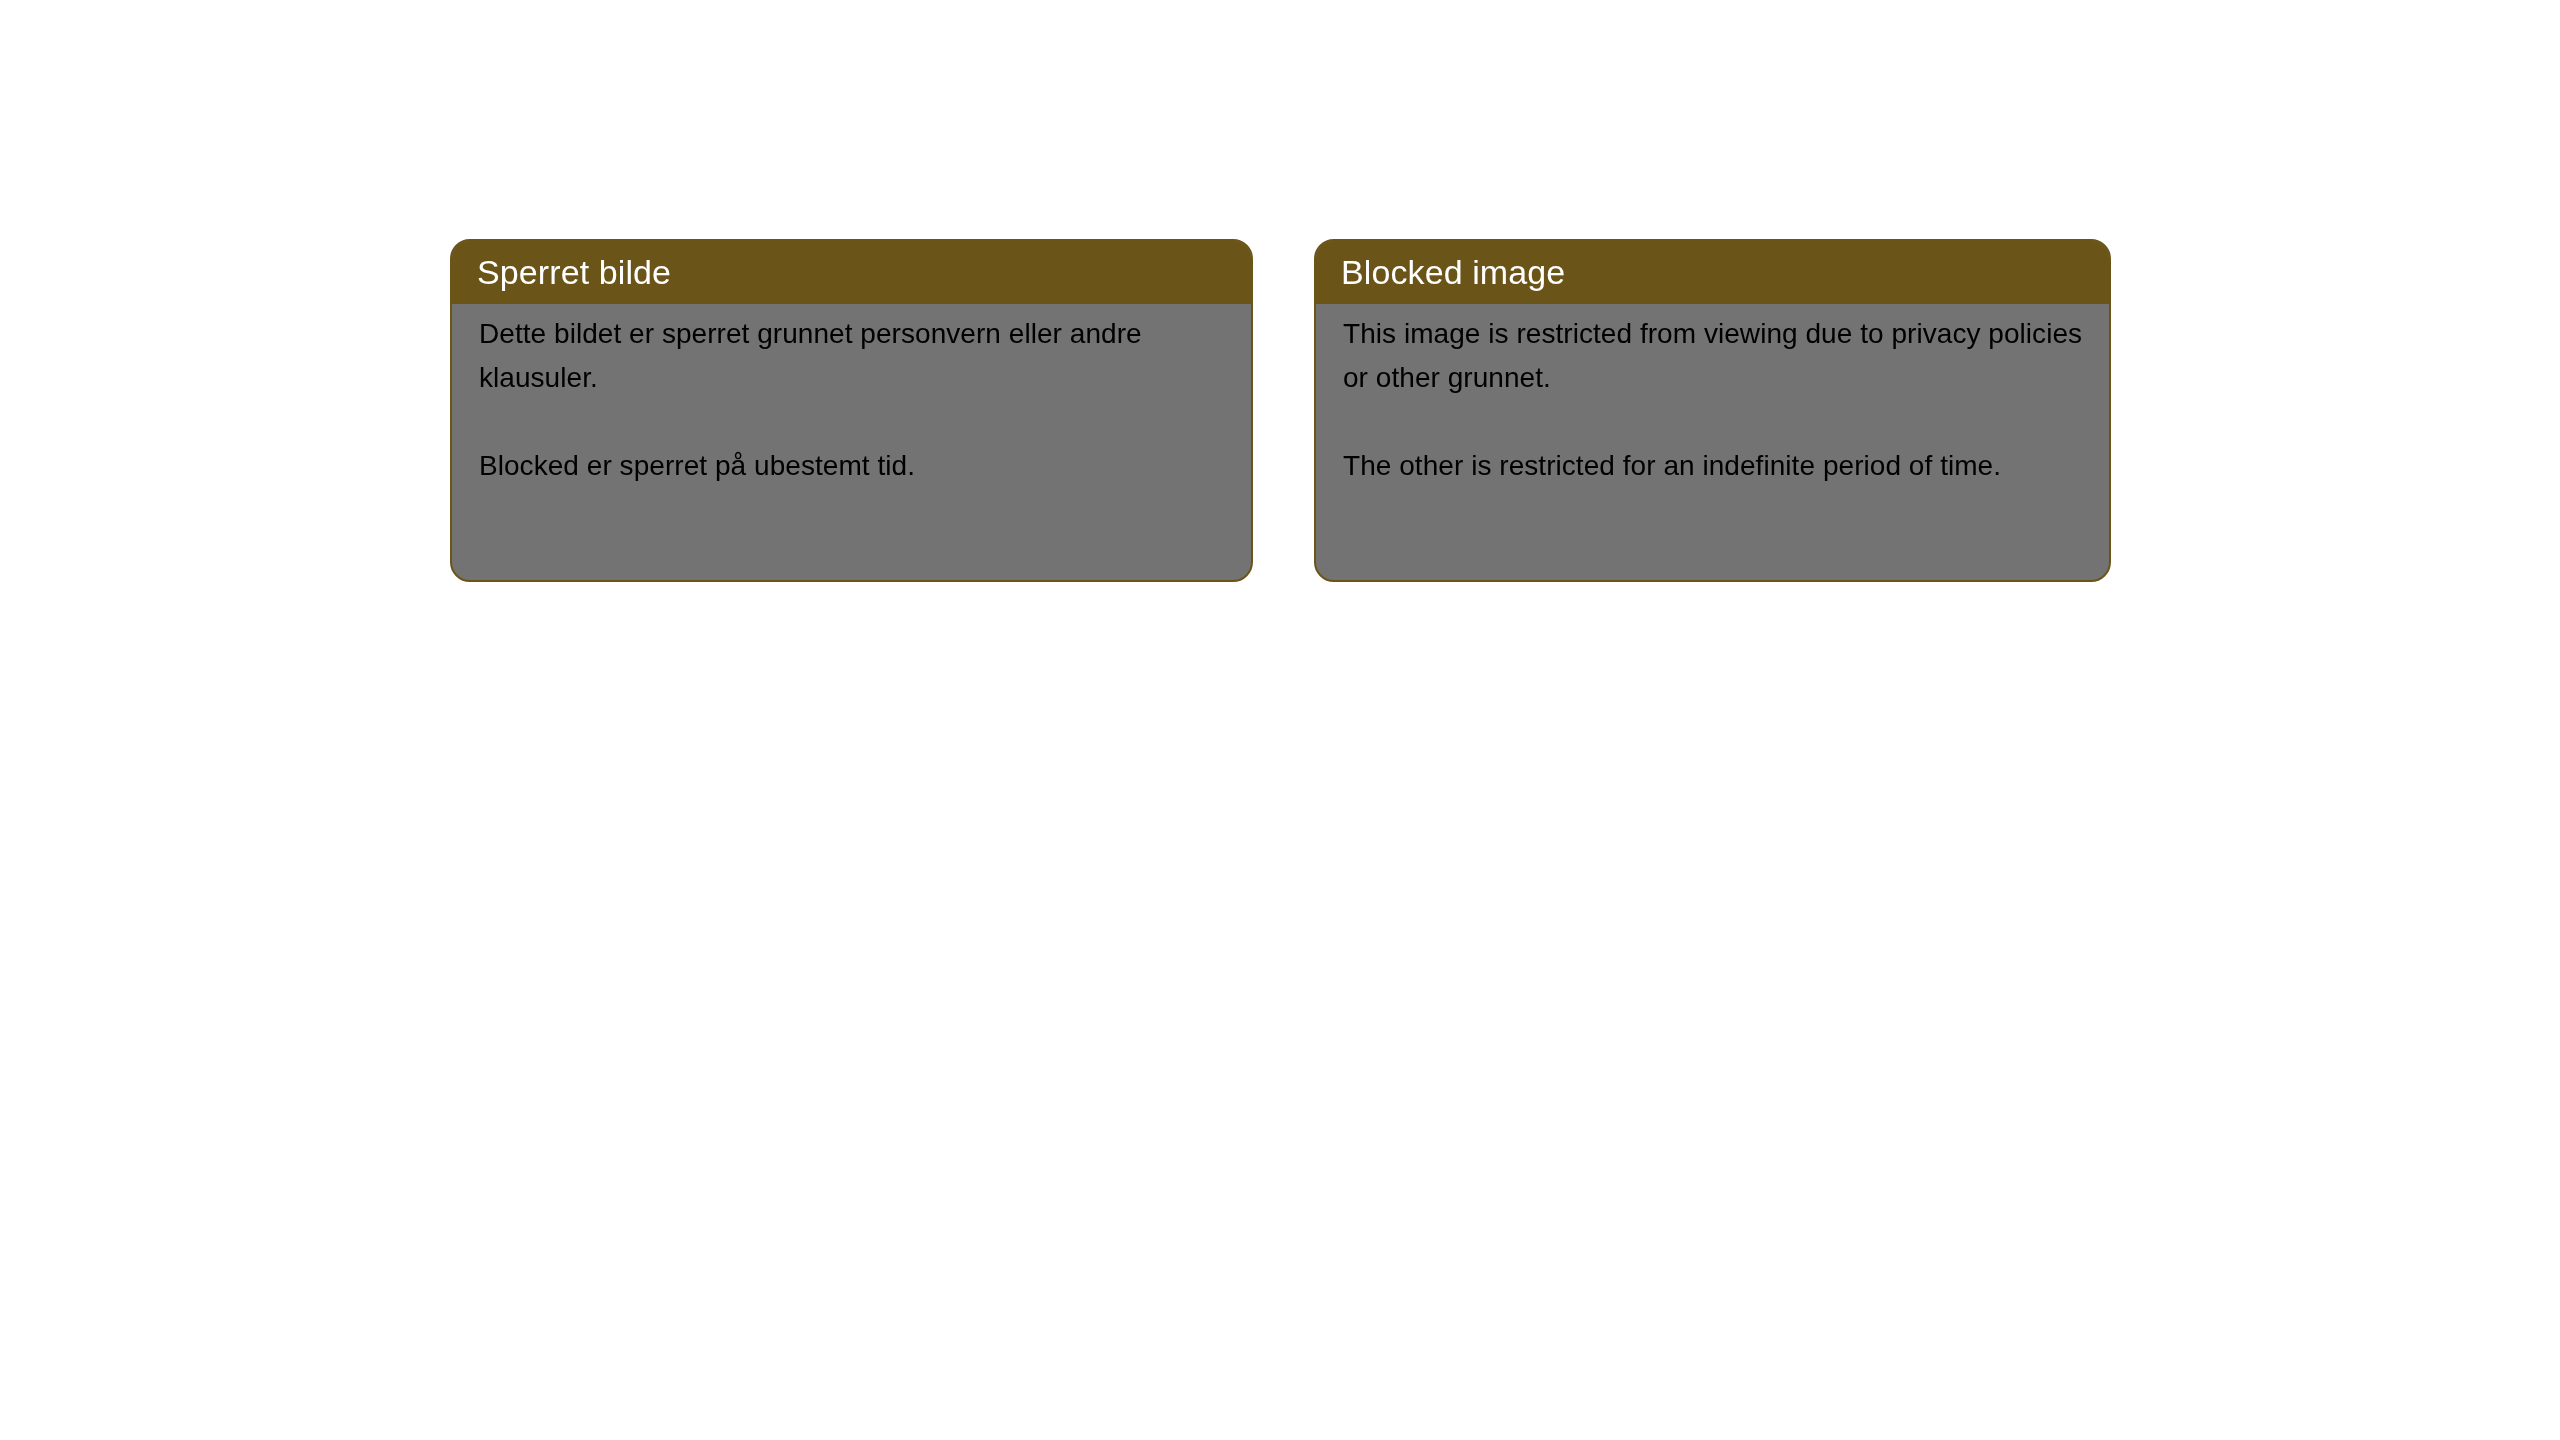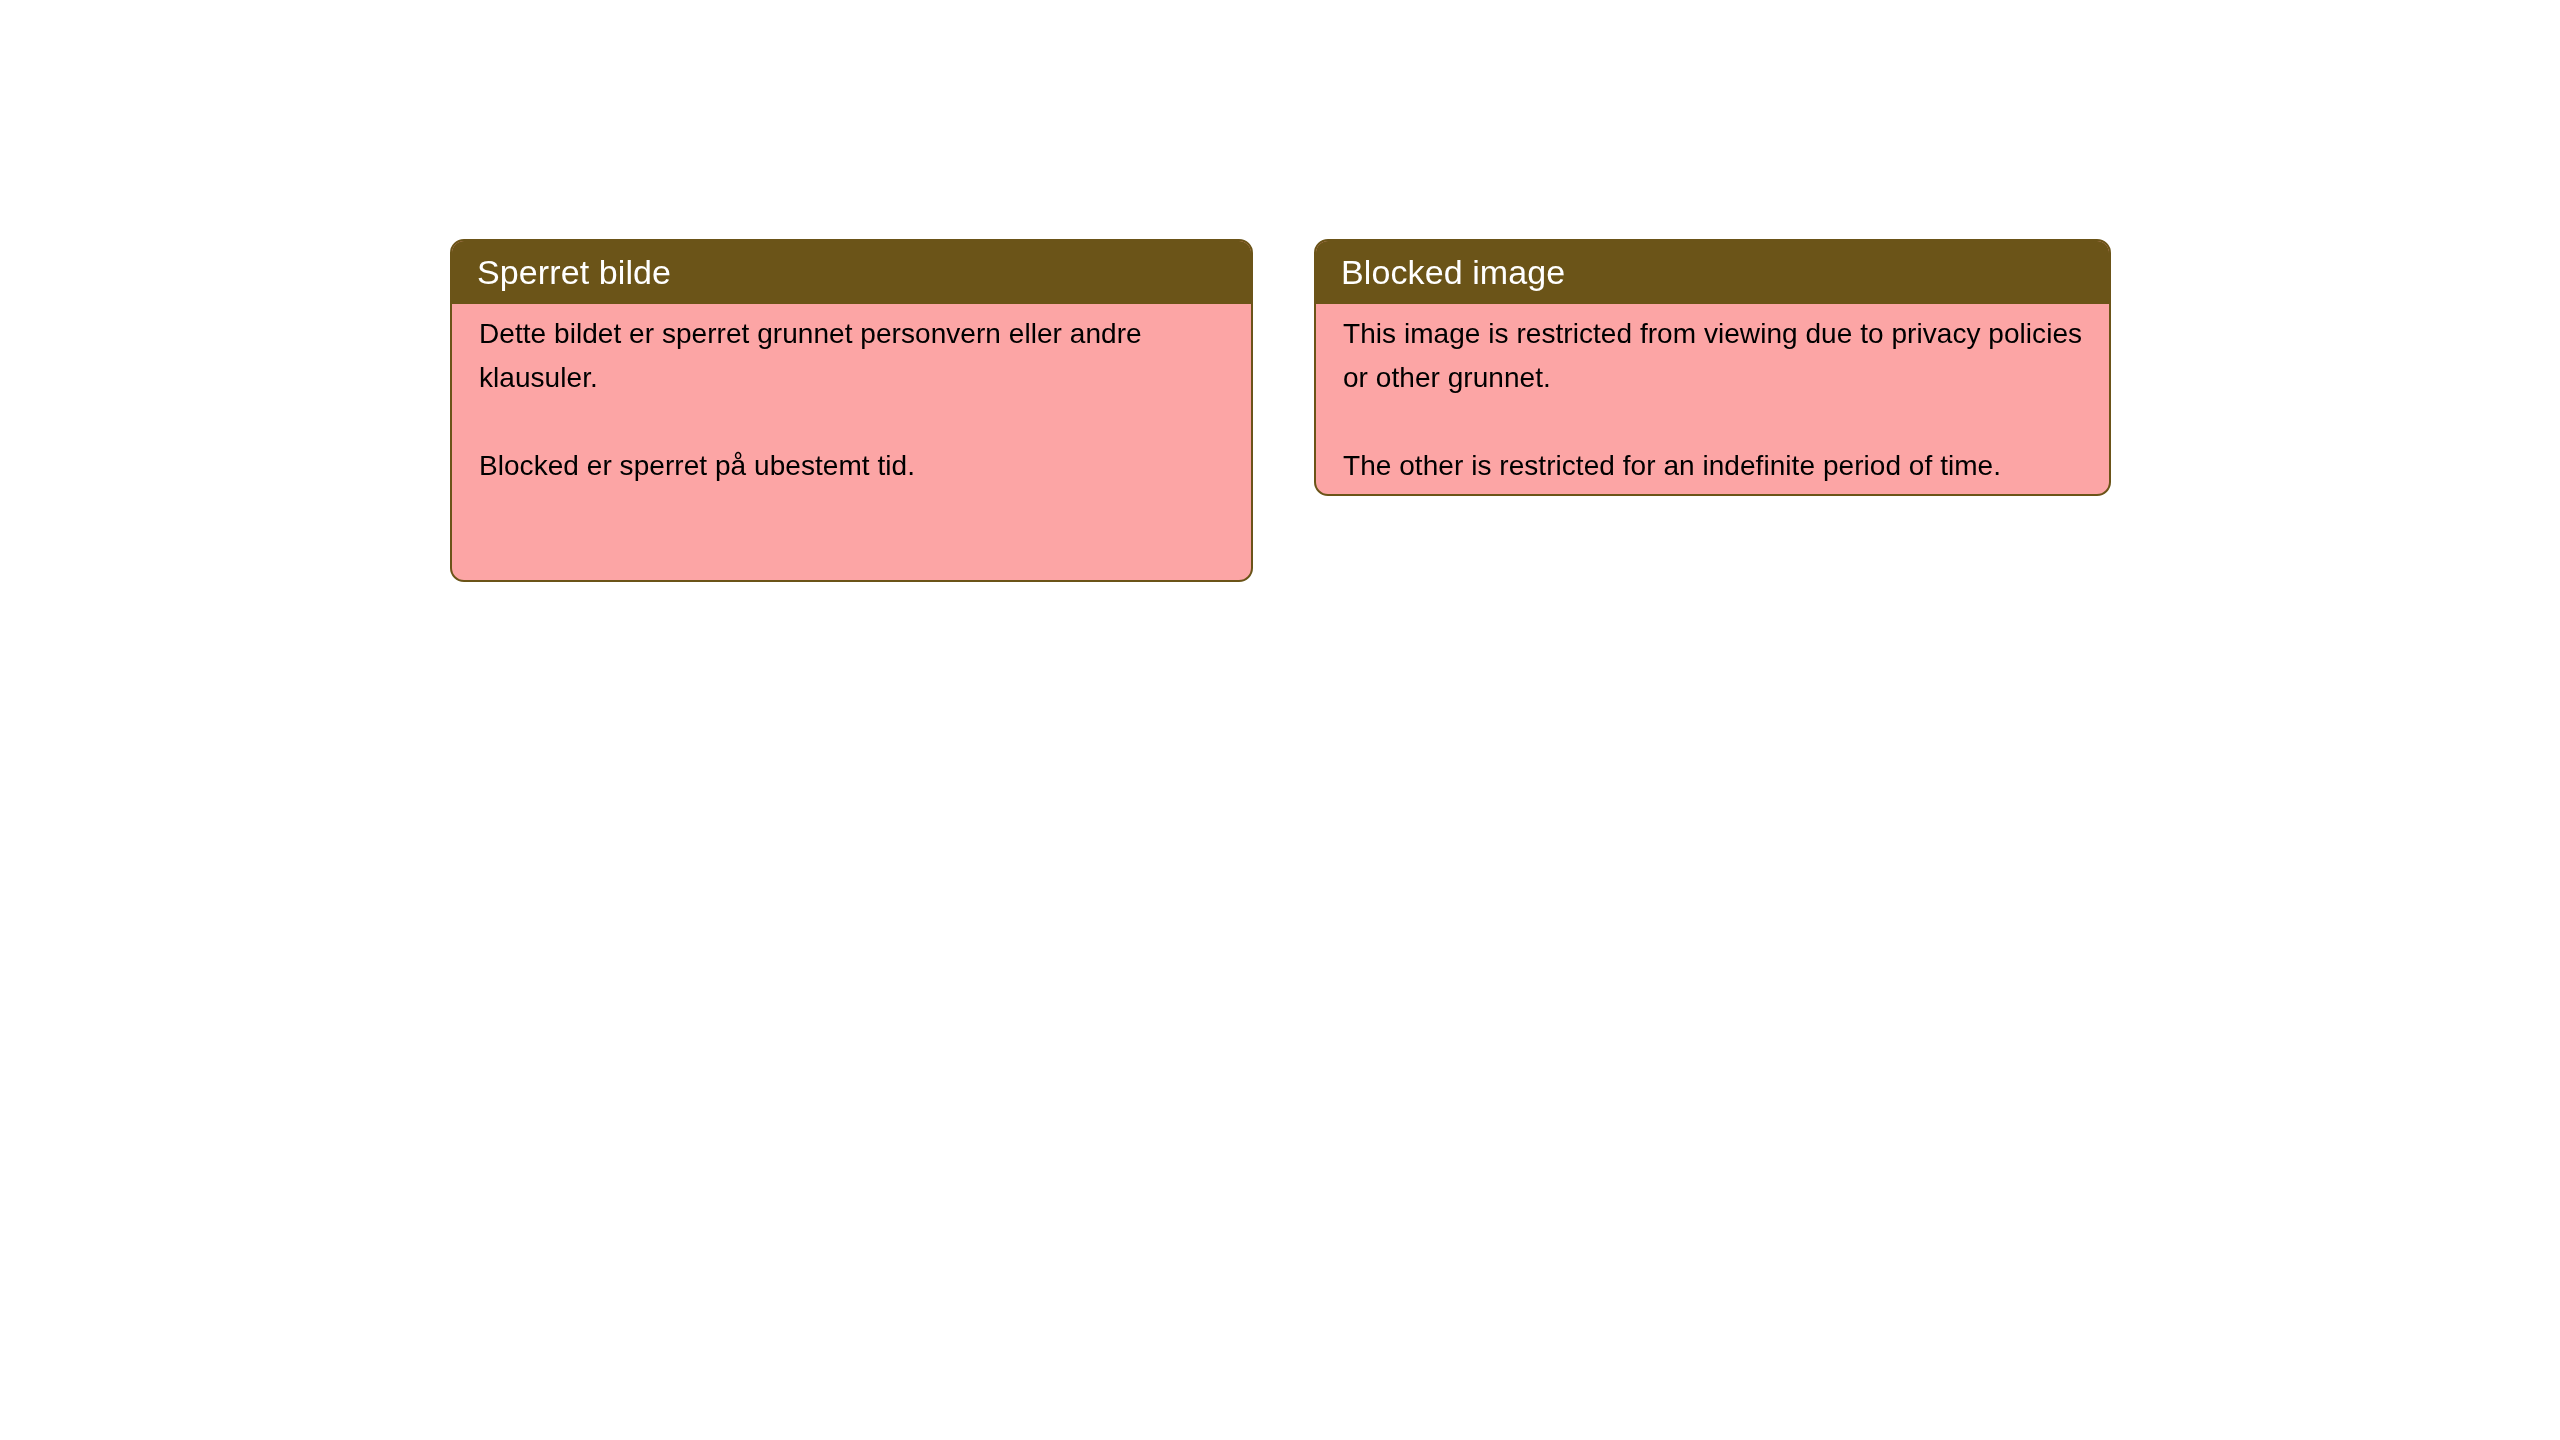--- a/index.html
+++ b/index.html
@@ -18,38 +18,38 @@
 
   .stage {
     position: relative;
     width: 2560px;
     height: 1440px;
   }
 
   .notice-card {
     position: absolute;
     box-sizing: border-box;
-    background: #fca5a5;
+    background: #737373;
     border: 2px solid #6b5418;
-    border-radius: 14px;
+    border-radius: 20px;
     overflow: hidden;
   }
 
   .notice-card.left {
     left: 450px;
     top: 239px;
     width: 803px;
     height: 343px;
   }
 
   .notice-card.right {
     left: 1314px;
     top: 239px;
     width: 797px;
-    height: 257px;
+    height: 343px;
   }
 
   .card-header {
     box-sizing: border-box;
     background: #6b5418;
     height: 65px;
     margin: -2px -2px 0 -2px;
     border-radius: 13px 13px 0 0;
     display: flex;
     align-items: center;

